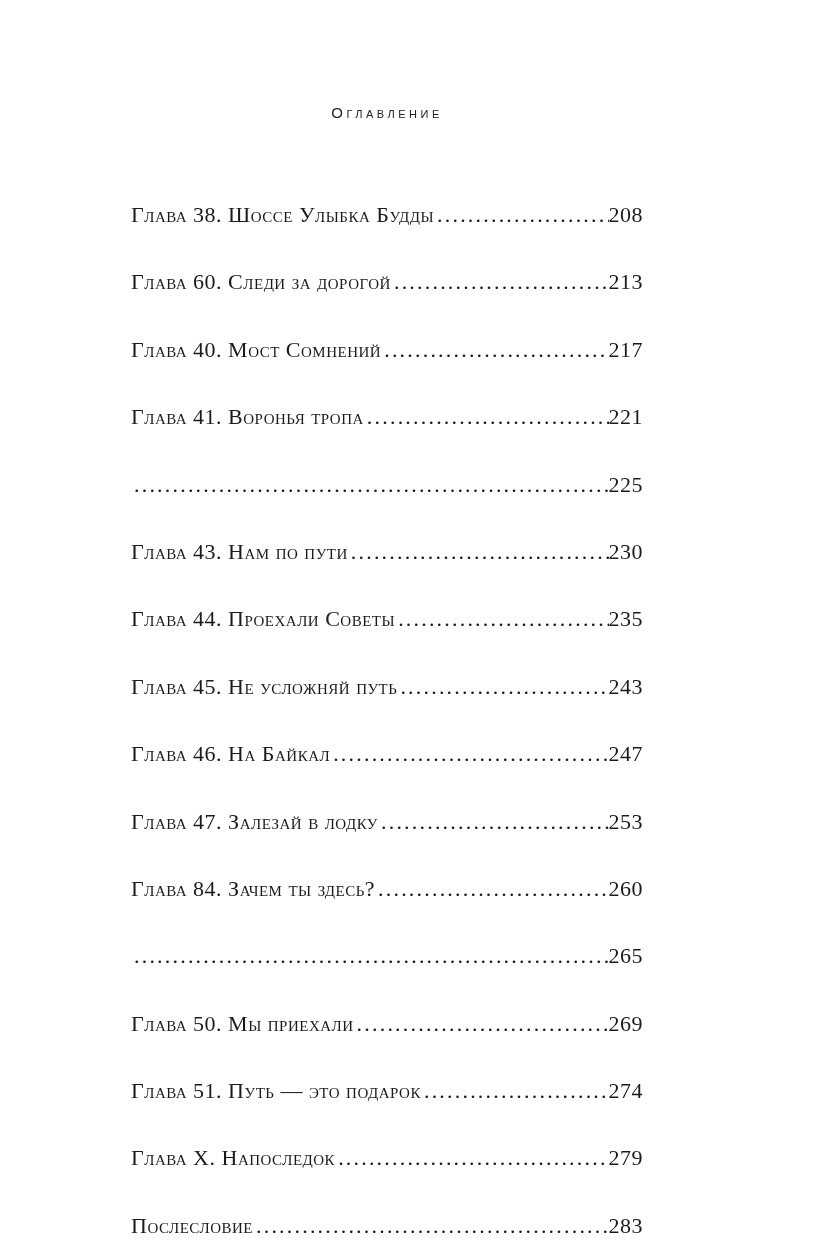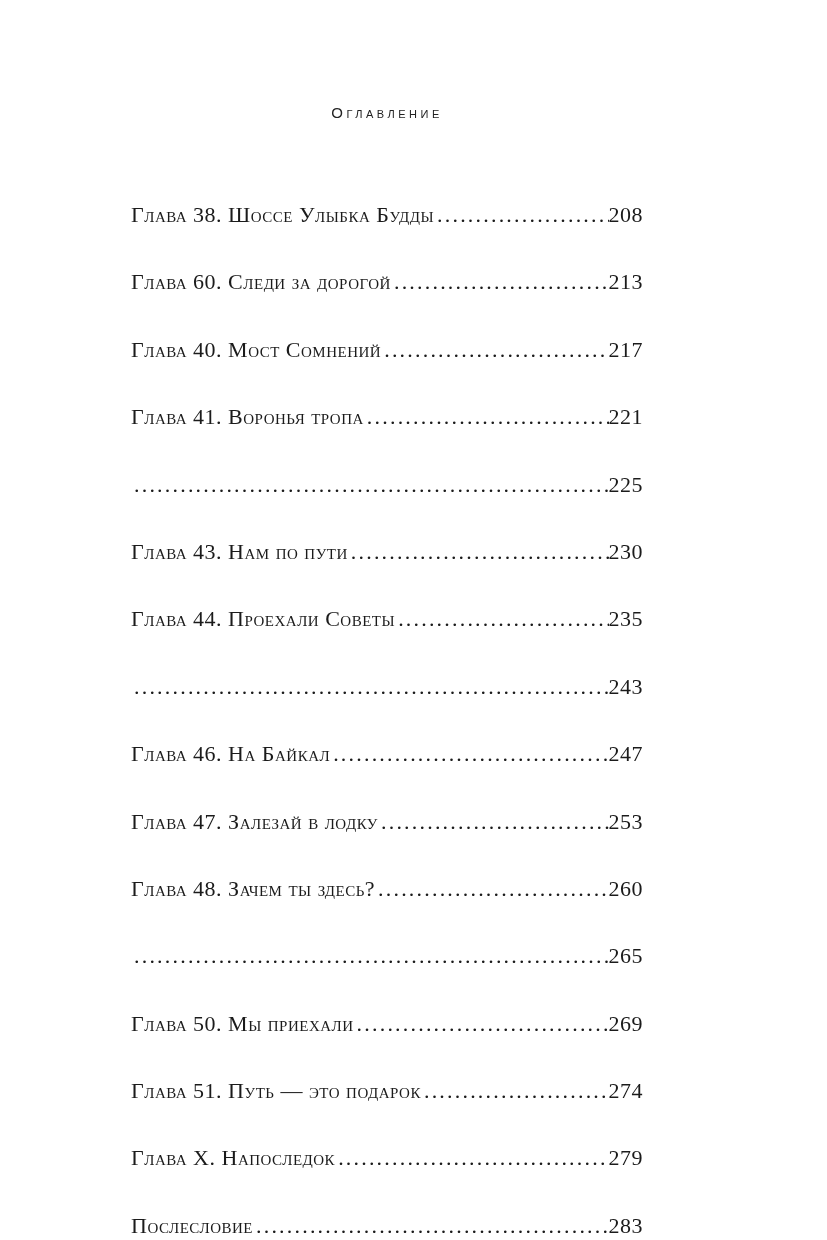--- a/index.html
+++ b/index.html
@@ -108,38 +108,39 @@
       <span class="toc-page">230</span>
     </div>
 
     <div class="toc-row">
       <span class="toc-label">Глава 44. Проехали Советы</span>
       <span class="toc-dots">.......................................................................................</span>
       <span class="toc-page">235</span>
     </div>
 
     <div class="toc-row">
+      <span class="toc-label">Глава 45. Не усложняй путь</span>
       <span class="toc-dots">.......................................................................................</span>
       <span class="toc-page">243</span>
     </div>
 
     <div class="toc-row">
       <span class="toc-label">Глава 46. На Байкал</span>
       <span class="toc-dots">.......................................................................................</span>
       <span class="toc-page">247</span>
     </div>
 
     <div class="toc-row">
       <span class="toc-label">Глава 47. Залезай в лодку</span>
       <span class="toc-dots">.......................................................................................</span>
       <span class="toc-page">253</span>
     </div>
 
     <div class="toc-row">
-      <span class="toc-label">Глава 48. Зачем ты здесь?</span>
+      <span class="toc-label">Глава 84. Зачем ты здесь?</span>
       <span class="toc-dots">.......................................................................................</span>
       <span class="toc-page">260</span>
     </div>
 
     <div class="toc-row">
       <span class="toc-dots">.......................................................................................</span>
       <span class="toc-page">265</span>
     </div>
 
     <div class="toc-row">

